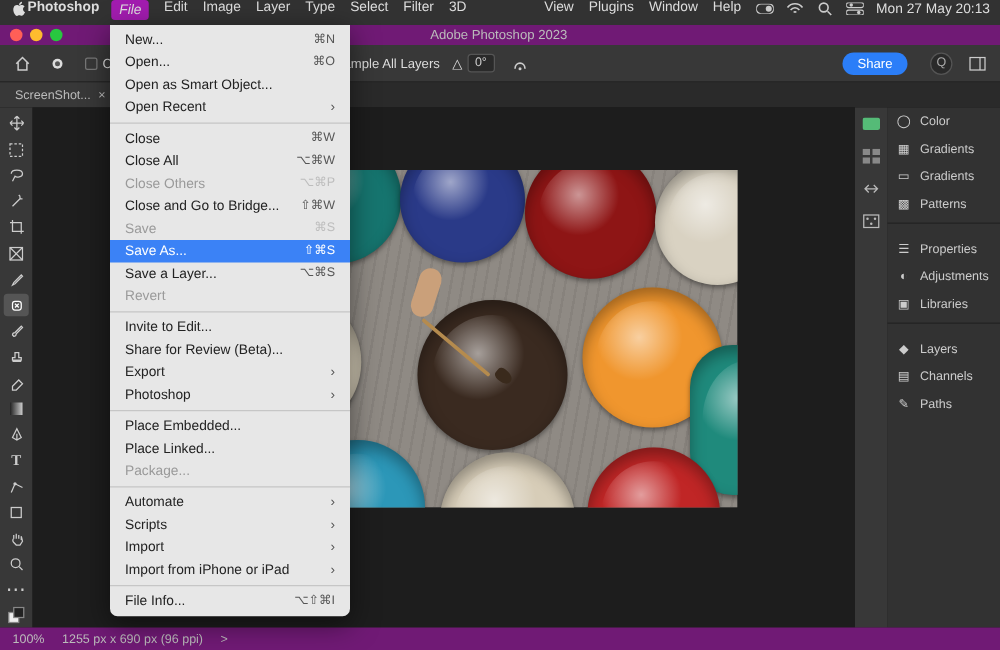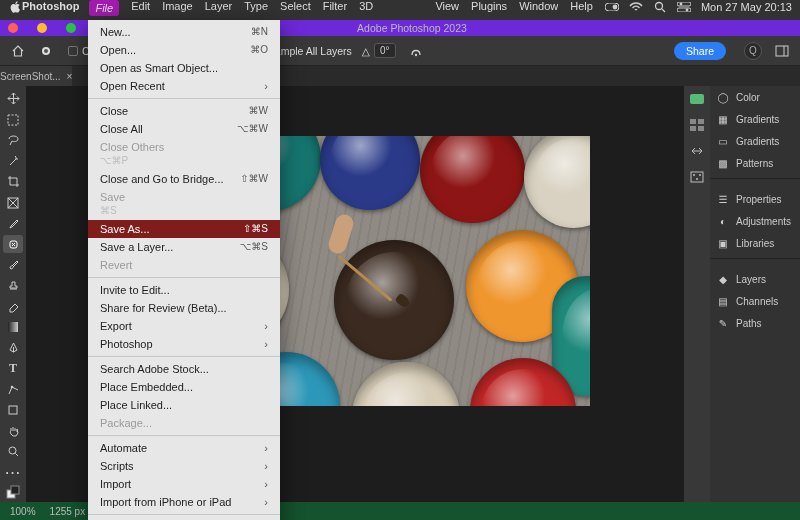--- a/index.html
+++ b/index.html
@@ -8,63 +8,63 @@
 
 .menubar { height: 20px; background: #323232; display: flex; align-items: flex-start; padding: 0 8px; font-size: 11px; color: #ddd; }
 .menubar .app { font-weight: 600; margin-right: 10px; }
 .menubar .mitem { margin-right: 12px; cursor: default; }
 .menubar .mitem.open { background: #a21caf; padding: 2px 6px; border-radius: 3px; font-style: italic; }
 .menubar .spacer { flex: 1; }
 .menubar .right { display: flex; align-items: center; gap: 10px; }
 .menubar .ricon { width: 14px; height: 14px; display: inline-flex; align-items: center; justify-content: center; }
 
 
-.winchrome { height: 16px; background: #6d28d9; display: flex; align-items: center; padding-left: 8px; gap: 19px; }
+.winchrome { height: 16px; background: #701a75; display: flex; align-items: center; padding-left: 8px; gap: 6px; }
 .traffic { width: 10px; height: 10px; border-radius: 50%; }
 .traffic.r{background:#ff5f57}.traffic.y{background:#febc2e}.traffic.g{background:#28c840}
 .wintitle { flex:1; text-align:center; font-size:10.5px; color:#bbb; }
 
 
 .optbar { height: 30px; background: #383838; display:flex; align-items:center; padding:0 8px; gap:10px; font-size:10.5px; border-bottom:1px solid #222; }
 .optbar .seg { display:flex; align-items:center; gap:4px; }
 .optbar .chk { width:10px;height:10px;border:1px solid #777;border-radius:2px;display:inline-block; }
 .optbar .tool { width:20px;height:20px;border-radius:3px; display:inline-flex;align-items:center;justify-content:center; }
 .optbar .fld { background:#2a2a2a;border:1px solid #555;border-radius:3px;padding:1px 5px;color:#ccc;font-size:10px; }
 .sharebtn { background:#2b7ef8;color:#fff;border-radius:12px;padding:3px 12px;font-size:10.5px;margin-left:auto;cursor:pointer;border:none; }
 .qmark { width:18px;height:18px;border-radius:50%;background:#2a2a2a;color:#aaa;display:flex;align-items:center;justify-content:center;font-size:10px;margin-left:8px;border:1px solid #555; }
 
 
 .tabbar { height:20px; background:#2a2a2a; display:flex; font-size:10px; color:#bbb; }
-.tabbar .tab { background:#383838; padding:3px 0; display:flex; align-items:center; gap:6px; }
+.tabbar .tab { background:#383838; padding:3px 12px; display:flex; align-items:center; gap:6px; }
 
 
 .workspace { position:relative; height:416px; background:#1d1d1d; display:flex; }
 .ltoolbar { width:26px; background:#383838; display:flex; flex-direction:column; align-items:center; padding-top:4px; gap:3px; }
 .ltoolbar .tico { width:20px;height:18px;display:flex;align-items:center;justify-content:center;color:#ccc; }
 .ltoolbar .tico.sel { background:#555; border-radius:3px; }
 .canvaswrap { flex:1; position:relative; background:#1d1d1d; display:flex; align-items:flex-start; justify-content:center; padding-top:50px; }
 .canvas { width:470px; height:270px; background:#333; position:relative; overflow:hidden; }
 
 
 .rside { width:26px; background:#383838; display:flex;flex-direction:column;align-items:center;padding-top:4px;gap:8px; }
 .rside .pico { width:18px;height:18px;display:flex;align-items:center;justify-content:center;color:#ccc; }
 
 .rpanel { width:90px; background:#323232; display:flex;flex-direction:column; }
 .rpanel .row { display:flex; align-items:center; gap:6px; padding:4px 6px; font-size:10px; color:#ccc; }
 .rpanel .row .ic { width:14px;height:14px;display:flex;align-items:center;justify-content:center; }
 .rpanel .gap { height:10px; border-top:1px solid #222; margin-top:4px; }
 
 
-.status { position:absolute; bottom:0; left:0; right:0; height:18px; background:#14532d; display:flex; align-items:center; padding:0 10px; font-size:10px; color:#bbb; gap:14px; }
+.status { position:absolute; bottom:0; left:0; right:0; height:18px; background:#701a75; display:flex; align-items:center; padding:0 10px; font-size:10px; color:#bbb; gap:14px; }
 
 
 .menu { position:absolute; top:20px; left:88px; width:192px; background:#e7e7e7; color:#222; font-size:11px; box-shadow:0 6px 22px rgba(0,0,0,.5); border-radius:0 0 6px 6px; padding:3px 0; z-index:50; }
 .menu .mi { display:flex; justify-content:space-between; padding:2px 12px; line-height:14px; }
-.menu .mi.sel { background:#7f1d1d; color:#fff; }
-.menu .mi.dis { color:#9a9a9a;flex-direction:column; }
+.menu .mi.sel { background:#3b82f6; color:#fff; }
+.menu .mi.dis { color:#9a9a9a; }
 .menu .sep { height:1px; background:#c6c6c6; margin:3px 0; }
 .menu .sc { color:#555; font-size:10px; }
 .menu .mi.sel .sc { color:#fff; }
 .menu .mi .arr::after { content:"›"; color:#555; }
 .menu .mi.dis .sc { color:#bdbdbd; }
 
 
 .bucket { position:absolute; border-radius:50%; box-shadow: inset 0 6px 12px rgba(0,0,0,.35), 0 2px 4px rgba(0,0,0,.4); }
 .bucket::after{content:"";position:absolute;inset:10%;border-radius:50%;background:radial-gradient(circle at 38% 32%, rgba(255,255,255,.55), rgba(255,255,255,0) 42%);}
 .floor { position:absolute; inset:0; background:#8f8a84; }
@@ -453,23 +453,20 @@
     <div class="mi">
       <span>Export</span>
       <span class="arr"></span>
     </div>
     <div class="mi">
       <span>Photoshop</span>
       <span class="arr"></span>
     </div>
     <div class="sep"></div>
     <div class="mi">
-      <span>Search Adobe Stock...</span>
-    </div>
-    <div class="mi">
       <span>Place Embedded...</span>
     </div>
     <div class="mi">
       <span>Place Linked...</span>
     </div>
     <div class="mi dis">
       <span>Package...</span>
     </div>
     <div class="sep"></div>
     <div class="mi">

